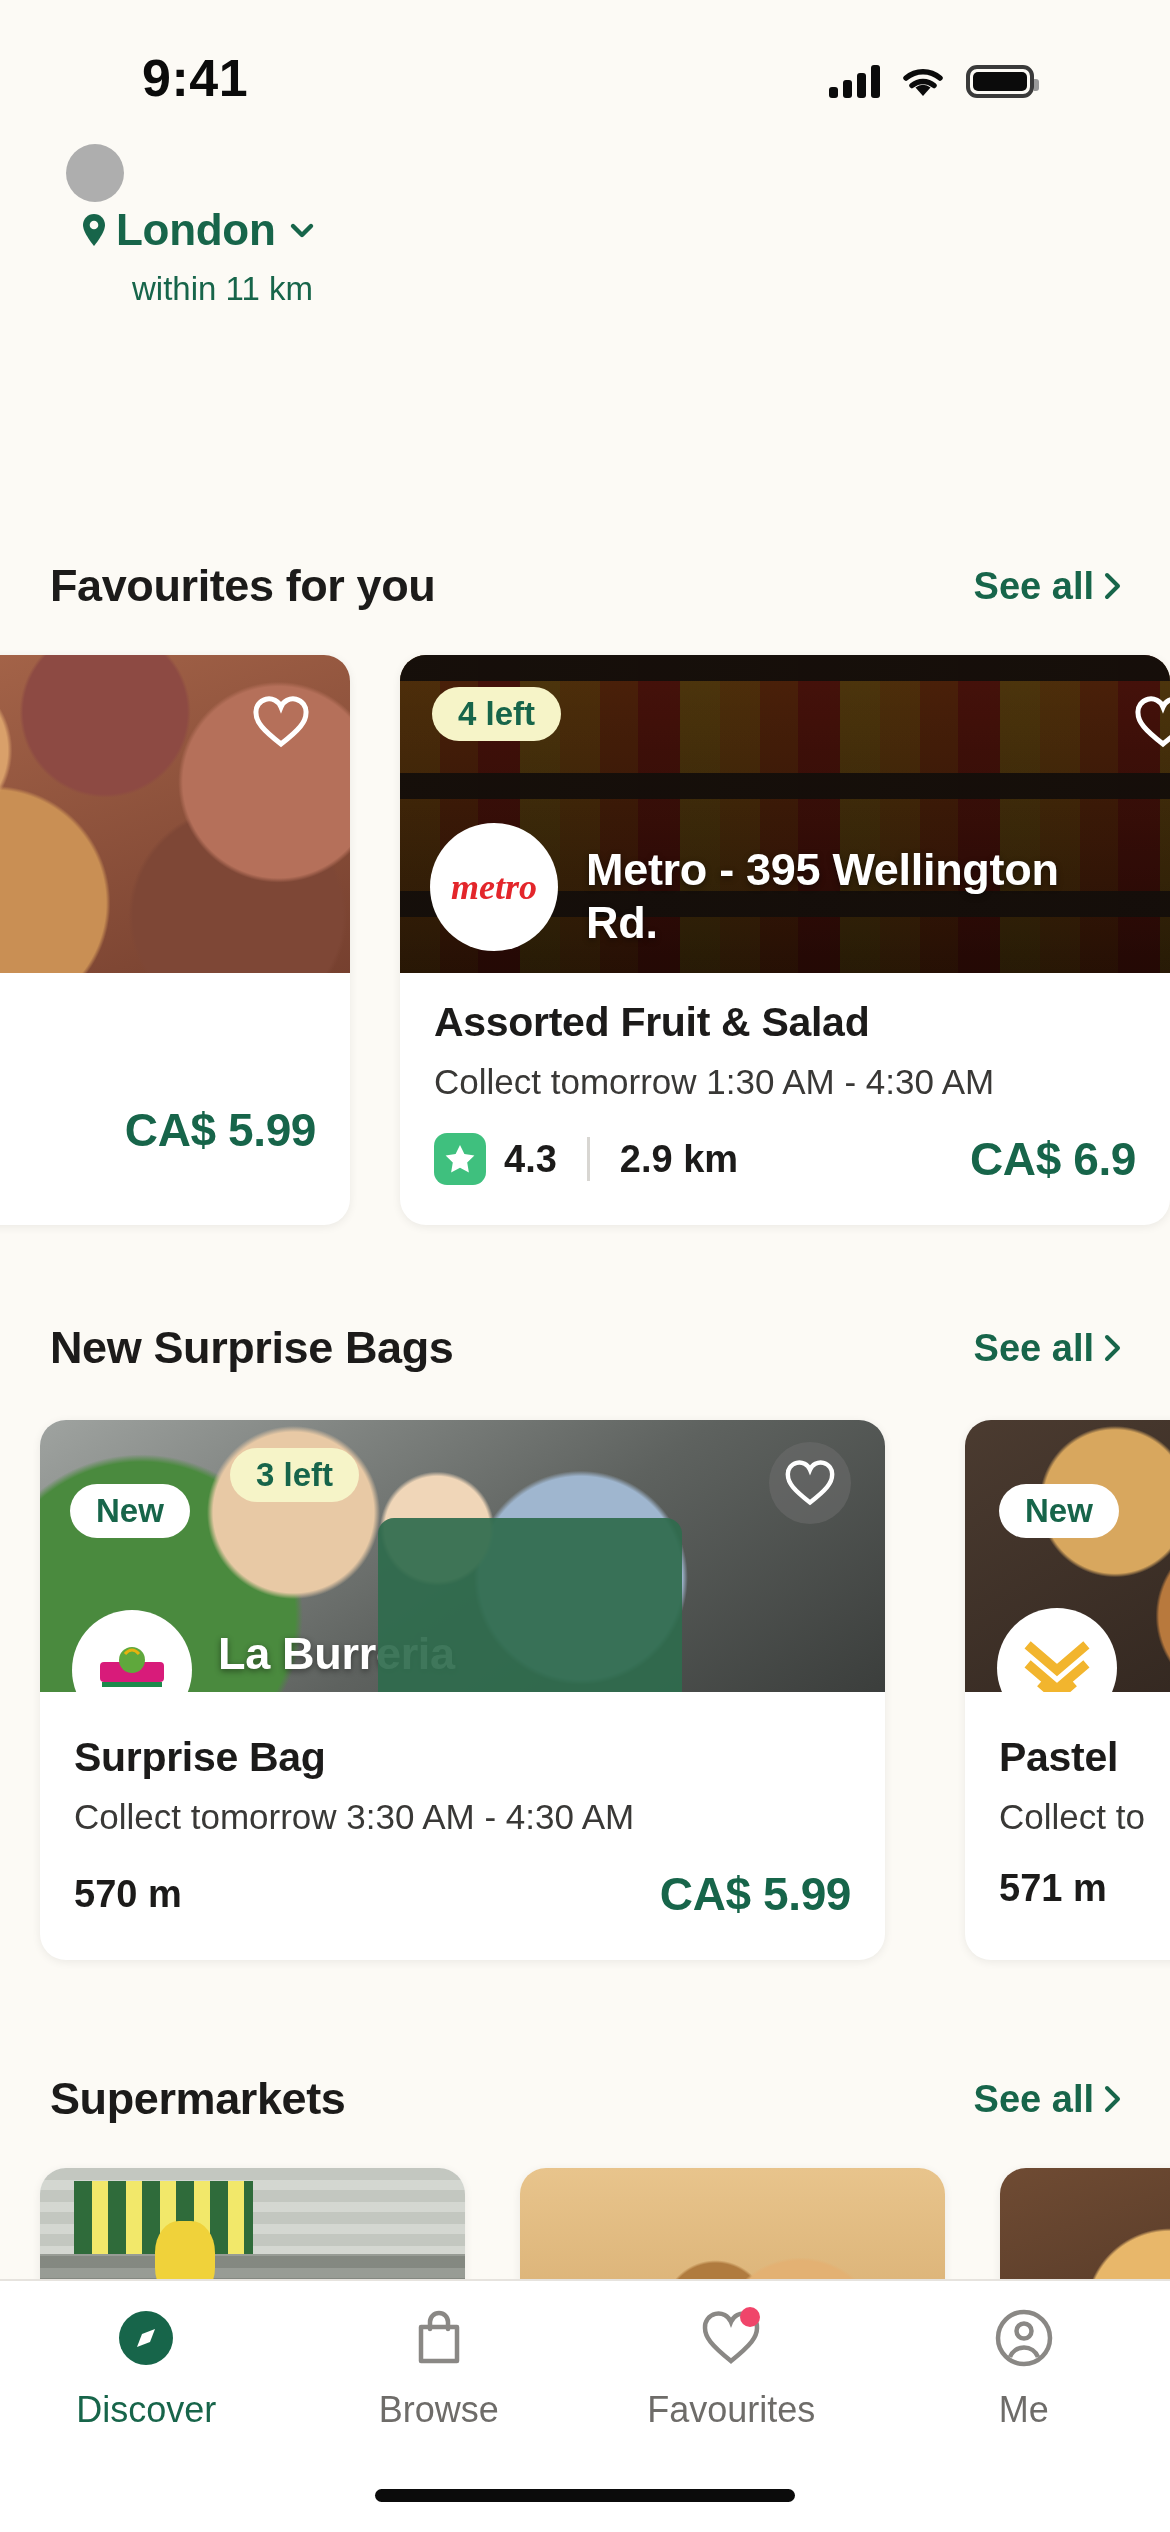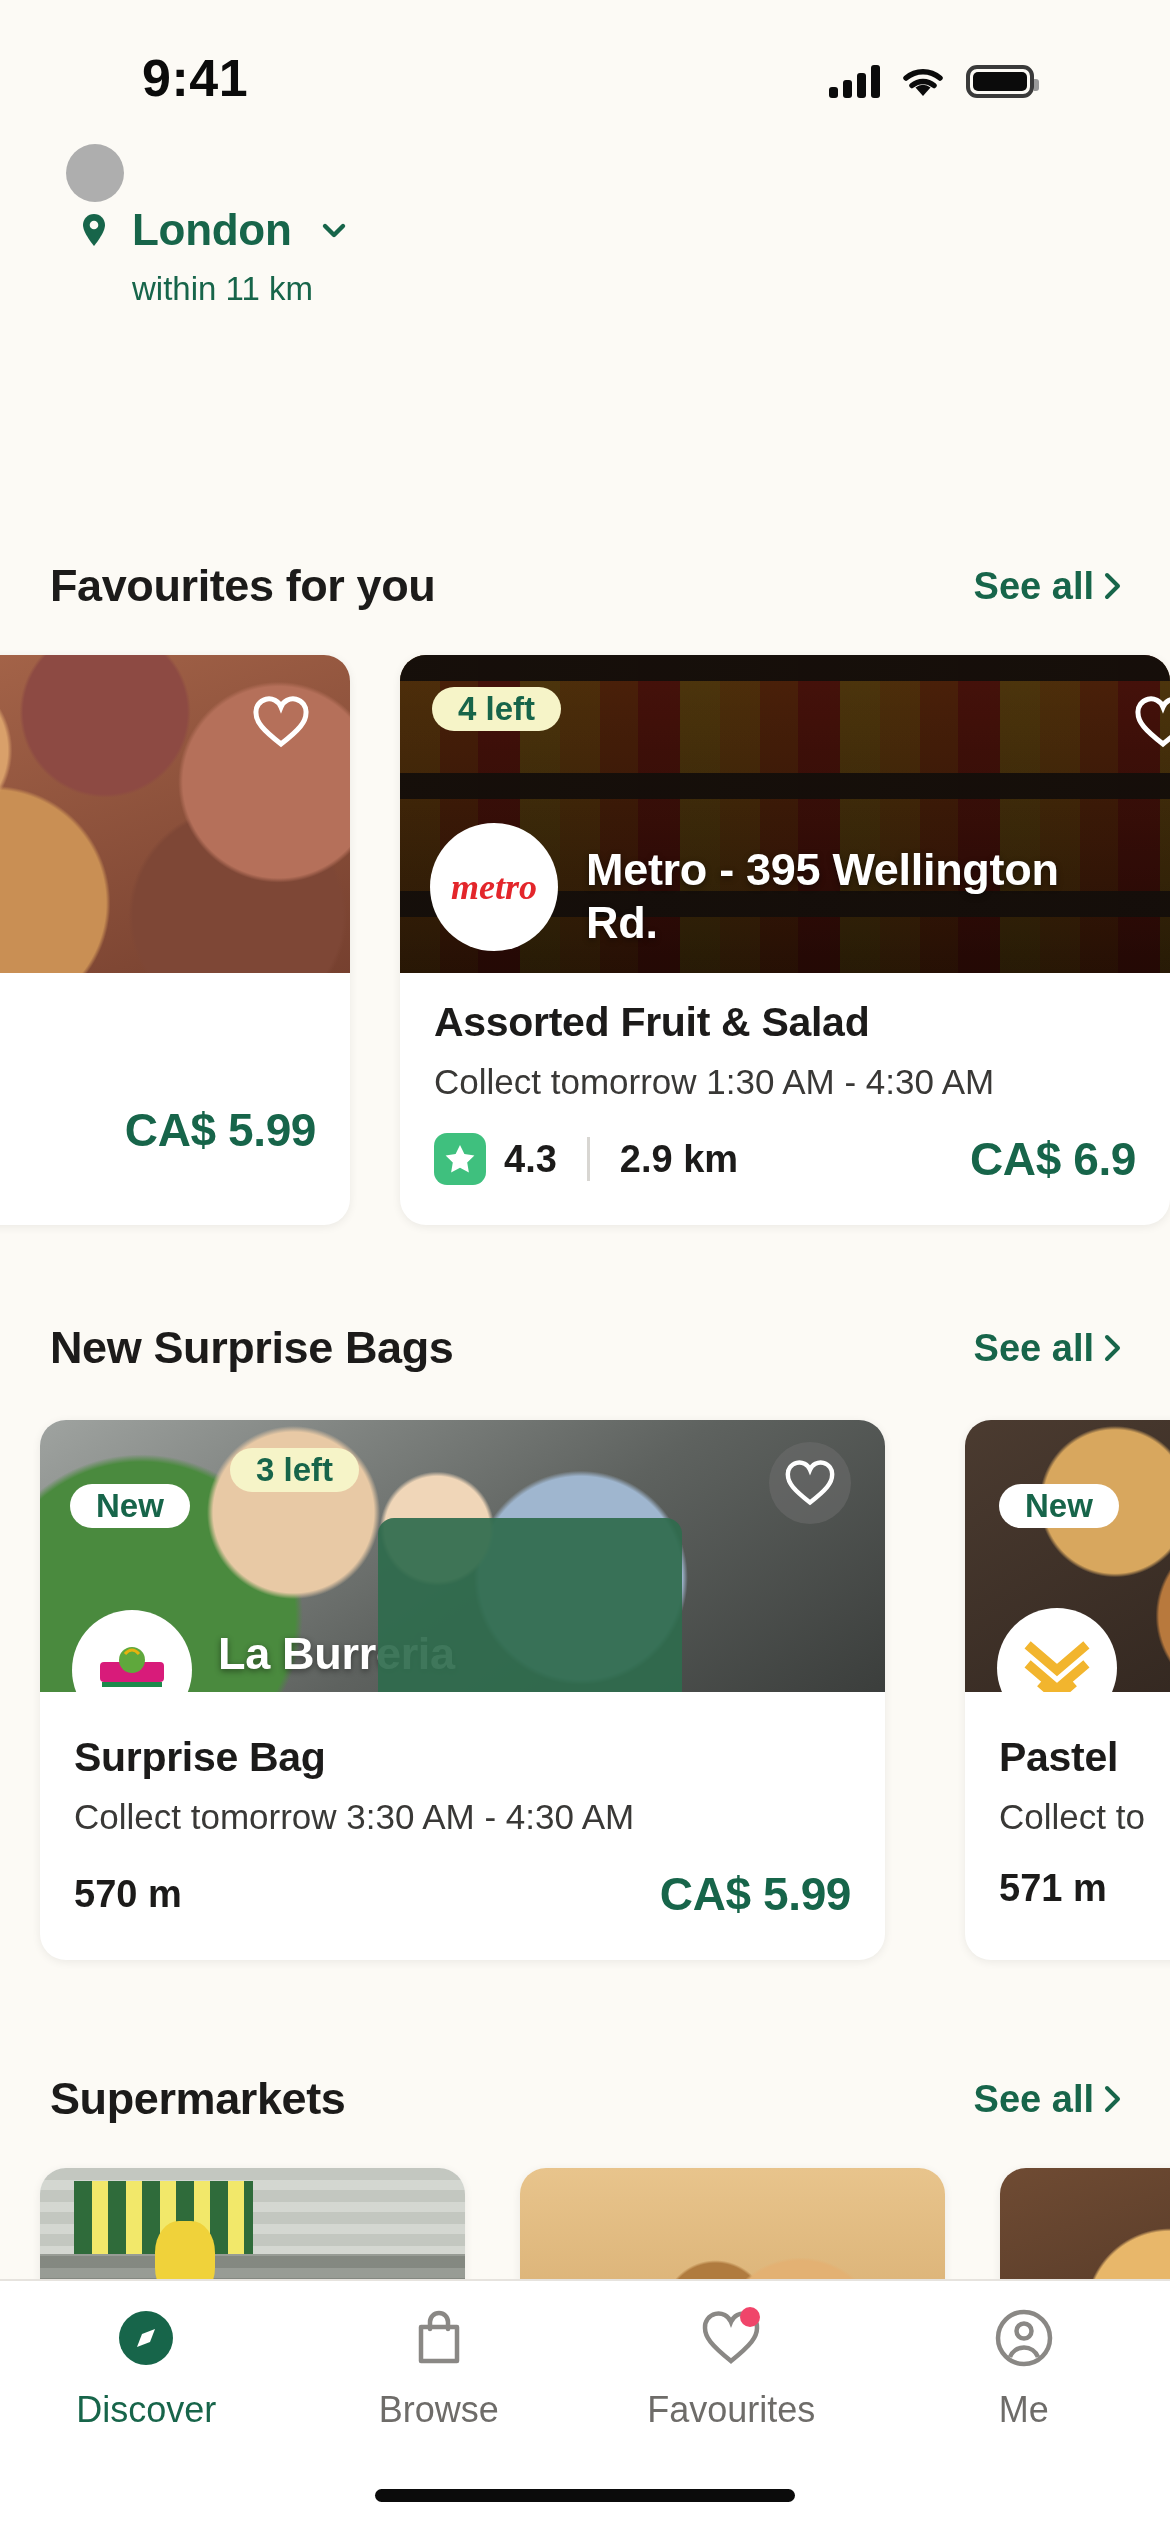--- a/index.html
+++ b/index.html
@@ -29,21 +29,21 @@
   .batt .fill{ width:100%; height:100%; background:#0B0B0B; border-radius:5px; }
   .batt:after{ content:""; position:absolute; right:-9px; top:10px; width:5px; height:12px; background:#9a9a9a; border-radius:0 3px 3px 0; }
 
   
   .avatar{
     position:absolute; left:66px; top:144px;
     width:58px; height:58px; border-radius:50%; background:#AEAEAE;
   }
   .loc-row{
     position:absolute; left:80px; top:205px;
-    display:flex; align-items:center; gap:24px;
+    display:flex; align-items:center; gap:8px;
   }
   .pin-icon{ width:28px; height:34px; position:relative; }
   .loc-name{ font-size:44px; font-weight:700; color:#17654A; letter-spacing:-0.3px; }
   .chev-dn{ width:30px; height:30px; position:relative; margin-left:4px; }
   .loc-sub{
     position:absolute; left:132px; top:270px;
     font-size:33px; color:#17654A; font-weight:400;
   }
 
   
@@ -62,21 +62,21 @@
 
   
   .hrow{ position:absolute; left:0; width:1170px; }
   .card{
     position:absolute; background:#FFFFFF; border-radius:26px;
     box-shadow:0 2px 10px rgba(0,0,0,0.07); overflow:hidden;
   }
   .card-img{ position:relative; width:100%; overflow:hidden; }
   .badge{
     position:absolute; display:flex; align-items:center; justify-content:center;
-    border-radius:999px; font-weight:700; padding:0 26px; height:44px;
+    border-radius:999px; font-weight:700; padding:0 26px; height:54px;
     font-size:33px; white-space:nowrap;
   }
   .badge.left{ background:#F6F4C8; color:#17654A; }
   .badge.new{ background:#FFFFFF; color:#17654A;margin-top:36px; }
   .heart{
     position:absolute; width:82px; height:82px; border-radius:50%;
     display:flex; align-items:center; justify-content:center;
   }
   .heart.dim{ background:rgba(110,110,110,0.55); }
   .store-logo{

